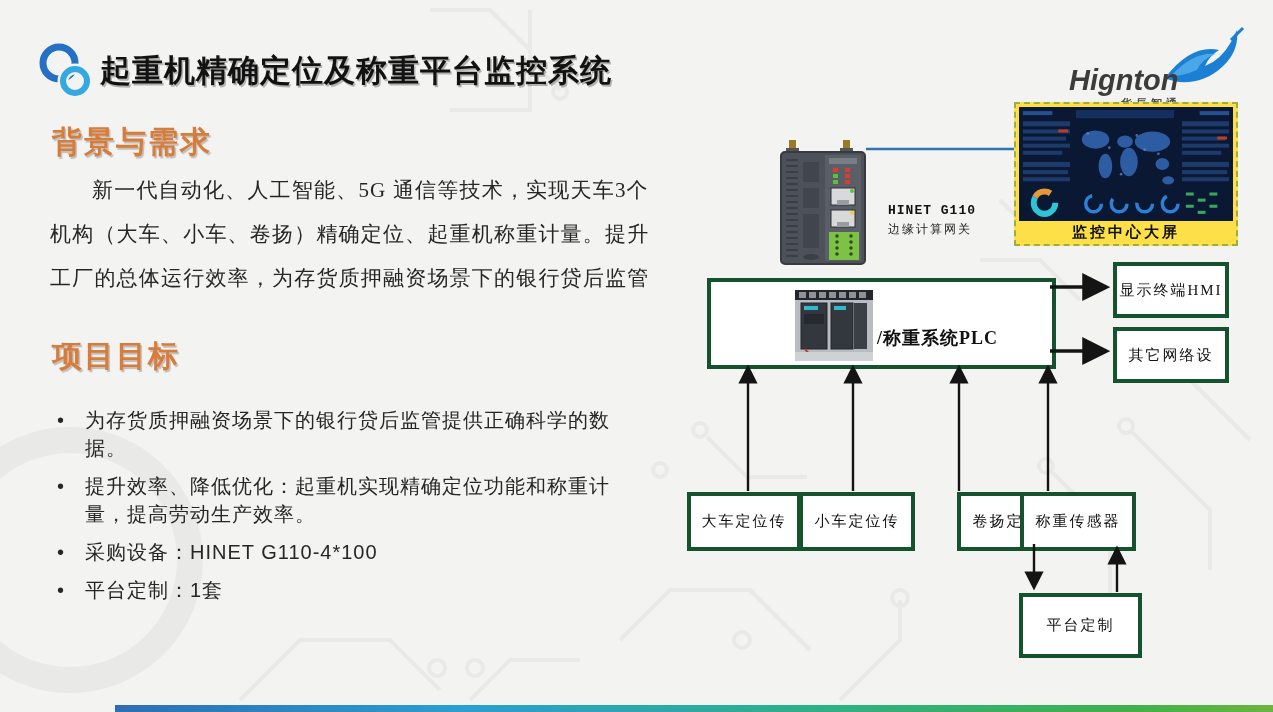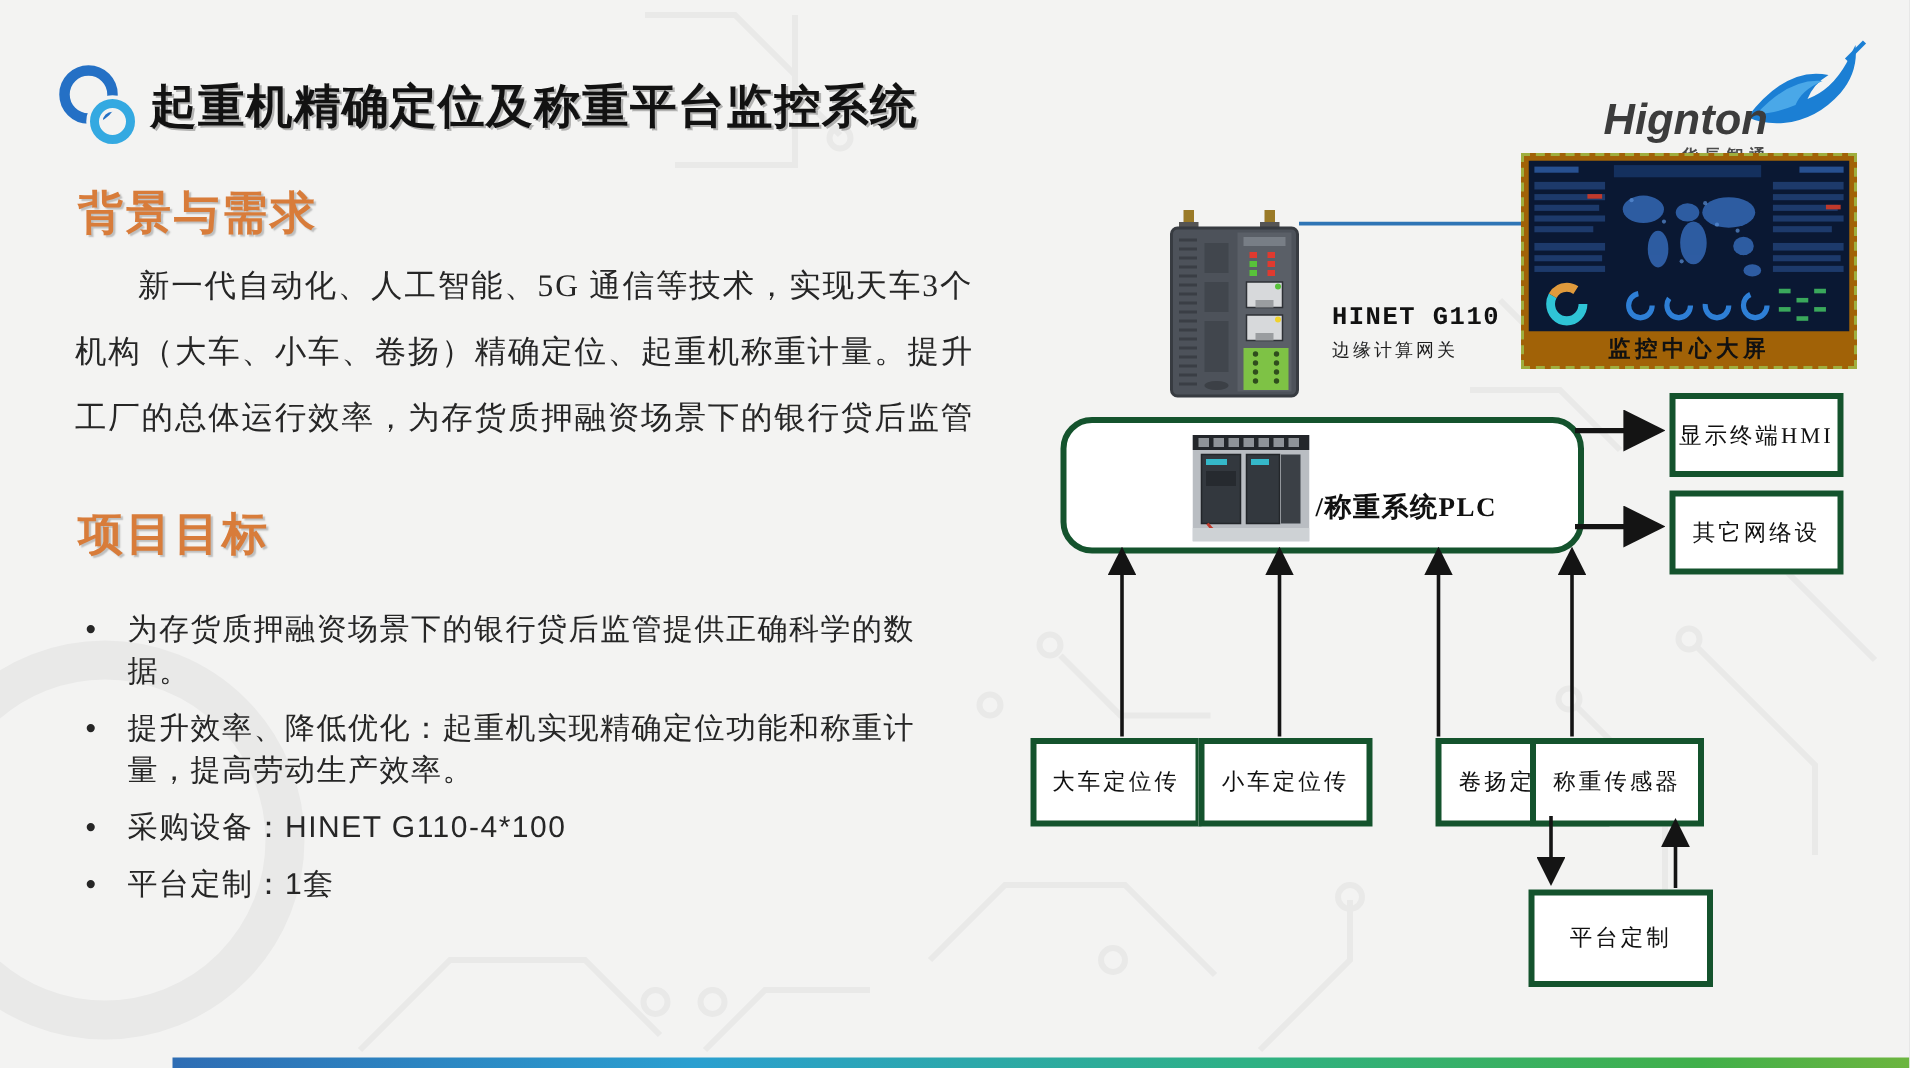--- a/index.html
+++ b/index.html
@@ -51,42 +51,42 @@
   .goal-list li::before{
     content:"•";position:absolute;left:2px;top:0;font-size:20px;color:#262626;
   }
   
   .dbox{
     background:#fff;border:4px solid #14532d;display:flex;
     align-items:center;justify-content:center;text-align:center;
     font-size:15px;letter-spacing:2px;color:#111;
     font-family:"Liberation Serif", serif;
   }
-  .main-box{left:707px;top:278px;width:341px;height:83px;display:block;border-radius:21px;}
+  .main-box{left:707px;top:278px;width:341px;height:83px;display:block;}
   .plc-label{
     position:absolute;left:166px;top:44px;font-size:18px;font-weight:700;
     letter-spacing:1px;color:#111;
   }
   .plc-photo{position:absolute;left:84px;top:8px;width:78px;height:71px;}
   .hmi-box{left:1113px;top:262px;width:108px;height:48px;}
   .other-box{left:1113px;top:327px;width:108px;height:48px;}
   .s-box{top:492px;height:51px;}
   .s1{left:687px;width:106px;}
   .s2{left:799px;width:108px;}
   .s3{left:957px;width:108px;}
   .s4{left:1020px;width:108px;}
   .comp-box{left:1019px;top:593px;width:115px;height:57px;}
   
   .gateway{left:779px;top:140px;width:88px;height:126px;}
   .gw-label{left:888px;top:203px;width:180px;}
-  .gw-model{font-size:17px;font-weight:900;color:#111;font-family:"Liberation Mono", monospace;letter-spacing:1px;}
+  .gw-model{font-size:13px;font-weight:900;color:#111;font-family:"Liberation Mono", monospace;letter-spacing:1px;}
   .gw-type{font-size:12px;color:#1e1e1e;margin-top:3px;letter-spacing:2px;font-family:"Liberation Serif", serif;}
   
   .monitor{
-    left:1014px;top:102px;width:224px;height:144px;background:#a16207;
+    left:1014px;top:102px;width:224px;height:144px;background:#fde047;
     border:2px dashed #9fae3e;box-sizing:border-box;padding:3px;
   }
   .monitor-screen{width:100%;height:114px;display:block;}
   .monitor-caption{
     height:22px;display:flex;align-items:center;justify-content:center;
     font-size:15px;font-weight:900;letter-spacing:3px;color:#111;
     font-family:"Liberation Serif", serif;
   }
   
   .wires{left:0;top:0;width:1273px;height:712px;pointer-events:none;}

